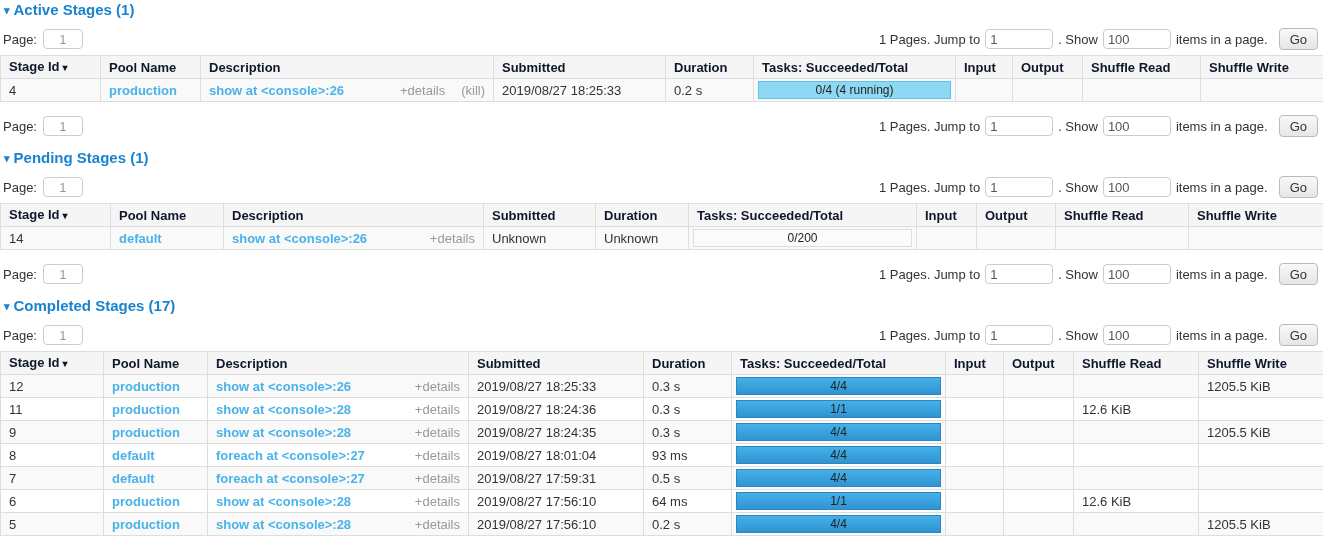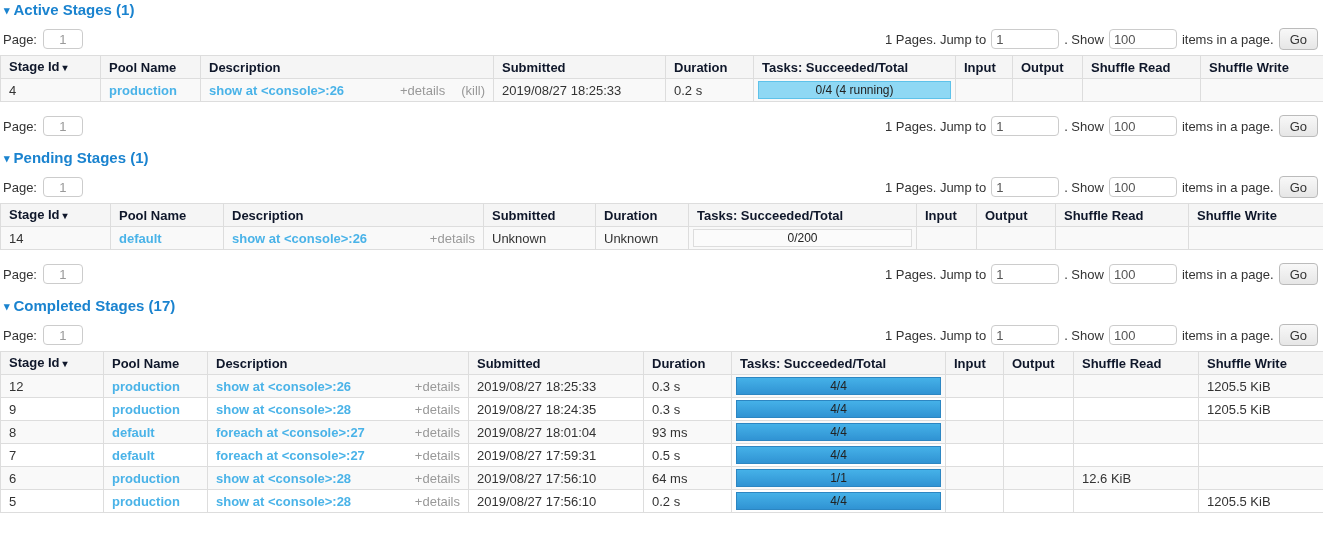--- a/index.html
+++ b/index.html
@@ -37,21 +37,21 @@
     width:34px;height:16px;border:1px solid #ccc;border-radius:4px;text-align:center;
     color:#999;font-size:13px;padding:1px 2px;font-family:inherit;
   }
   input.numbox{
     width:58px;height:16px;border:1px solid #ccc;border-radius:4px;
     padding:1px 4px;color:#555;font-size:13px;font-family:inherit;
   }
   button.gobtn{
     height:22px;padding:0 10px;border:1px solid #bbb;border-radius:4px;
     background:linear-gradient(#f8f8f8,#e6e6e6);font-size:13px;color:#333;
-    font-family:inherit;cursor:pointer;
+    margin-left:6px;font-family:inherit;cursor:pointer;
   }
   table{
     table-layout:fixed;width:1323px;border-collapse:collapse;margin-top:5px;
     font-size:13px;
   }
   th,td{
     border:1px solid var(--table-border);padding:3px 8px;line-height:15px;
     text-align:left;overflow:hidden;white-space:nowrap;
   }
   th{background:var(--th-bg);font-weight:bold;color:#0f172a;cursor:pointer;}
@@ -320,20 +320,39 @@
         <td>0.3 s</td>
         <td class="taskscell">
           <div class="bar done">4/4</div>
         </td>
         <td></td>
         <td></td>
         <td></td>
         <td>1205.5 KiB</td>
       </tr>
       <tr>
+        <td>11</td>
+        <td><a class="lnk">production</a></td>
+        <td>
+          <div class="descwrap">
+            <a class="lnk desc-link">show at &lt;console&gt;:28</a>
+            <span class="details">+details</span>
+          </div>
+        </td>
+        <td>2019/08/27 18:24:36</td>
+        <td>0.3 s</td>
+        <td class="taskscell">
+          <div class="bar done">1/1</div>
+        </td>
+        <td></td>
+        <td></td>
+        <td>12.6 KiB</td>
+        <td></td>
+      </tr>
+      <tr>
         <td>9</td>
         <td><a class="lnk">production</a></td>
         <td>
           <div class="descwrap">
             <a class="lnk desc-link">show at &lt;console&gt;:28</a>
             <span class="details">+details</span>
           </div>
         </td>
         <td>2019/08/27 18:24:35</td>
         <td>0.3 s</td>

